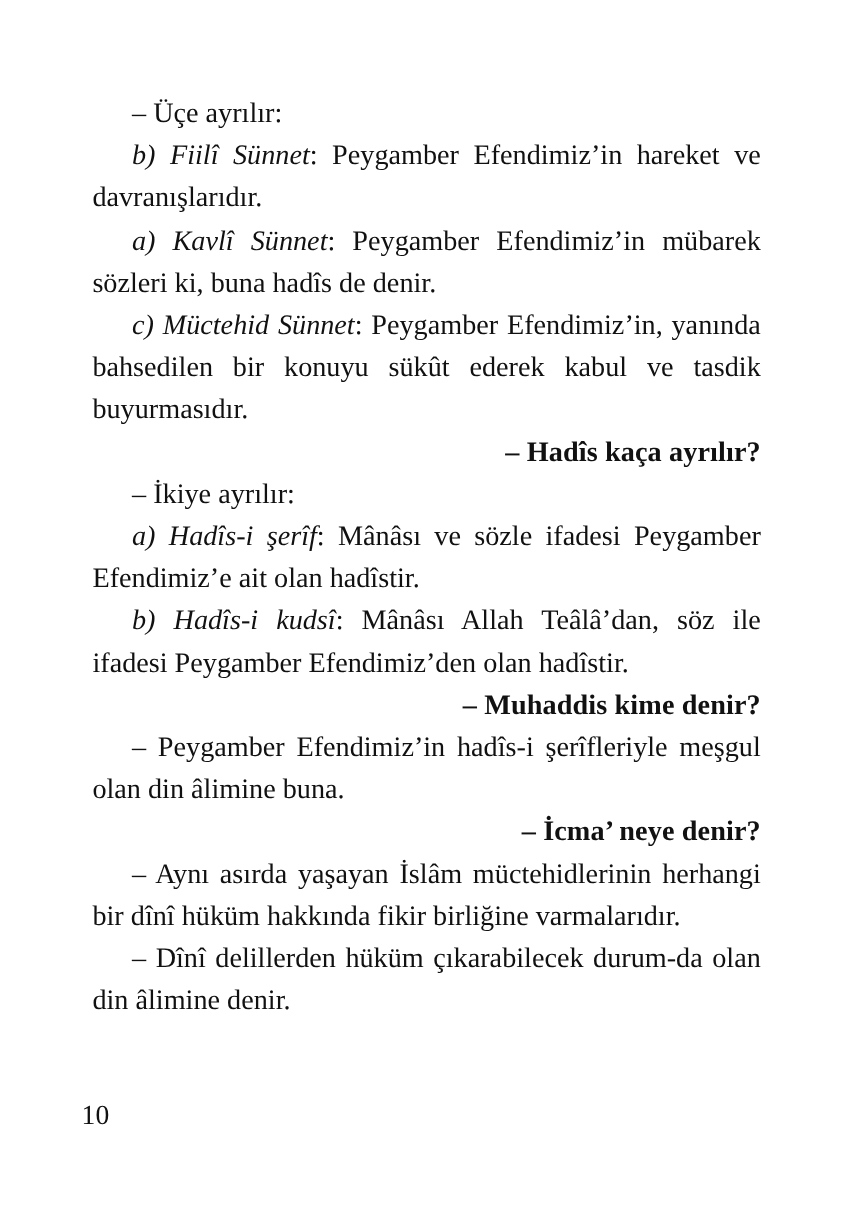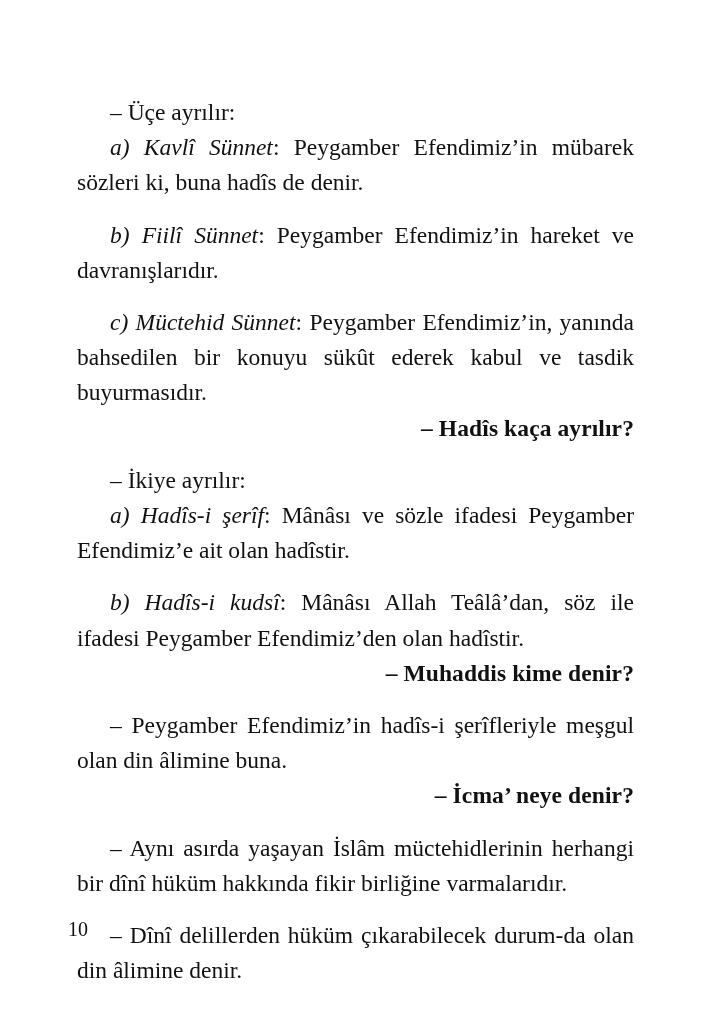--- a/index.html
+++ b/index.html
@@ -31,55 +31,54 @@
     font-size: 23.5px;
     line-height: 35.2px;
     text-align: justify;
     text-justify: inter-word;
     text-indent: 33px;
     hyphens: manual;
     -webkit-hyphens: manual;
   }
   p.para.lastline-natural {
     text-align-last: left;
-    margin-top: 17px;
   }
   p.heading {
     margin: 0;
     font-size: 23.5px;
     line-height: 35.2px;
     text-align: right;
     text-indent: 33px;
     font-weight: bold;
     letter-spacing: 0.1px;
   }
   p.para em, p.heading em {
     font-style: italic;
   }
   #pagenum {
     position: absolute;
     left: 68px;
     top: 912px;
-    font-size: 20px;
+    font-size: 23px;
     line-height: 35.2px;
     color: #111111;
   }
 </style>
 </head>
 <body>
 
 <div id="page">
 
   <div id="textblock">
 
     <p class="para lastline-natural">– Üçe ayrılır:</p>
 
+    <p class="para lastline-natural"><em>b) Fiilî Sünnet</em><span>: Peygamber Efendimiz’in hareket ve davranışlarıdır.</span></p>
+
     <p class="para"><em>a) Kavlî Sünnet</em><span>: Peygamber Efendimiz’in müba­rek sözleri ki, buna hadîs de denir.</span></p>
-
-    <p class="para lastline-natural"><em>b) Fiilî Sünnet</em><span>: Peygamber Efendimiz’in hareket ve davranışlarıdır.</span></p>
 
     <p class="para lastline-natural"><em>c) Müctehid Sünnet</em><span>: Peygamber Efendimiz’in, yanında bahsedilen bir konuyu sükût ederek kabul ve tasdik buyurmasıdır.</span></p>
 
     <p class="heading">– Hadîs kaça ayrılır?</p>
 
     <p class="para lastline-natural">– İkiye ayrılır:</p>
 
     <p class="para"><em>a) Hadîs-i şerîf</em><span>: Mânâsı ve sözle ifadesi Peygam­ber Efendimiz’e ait olan hadîstir.</span></p>
 
     <p class="para lastline-natural"><em>b) Hadîs-i kudsî</em><span>: Mânâsı Allah Teâlâ’dan, söz ile ifadesi Peygamber Efendimiz’den olan hadîstir.</span></p>

